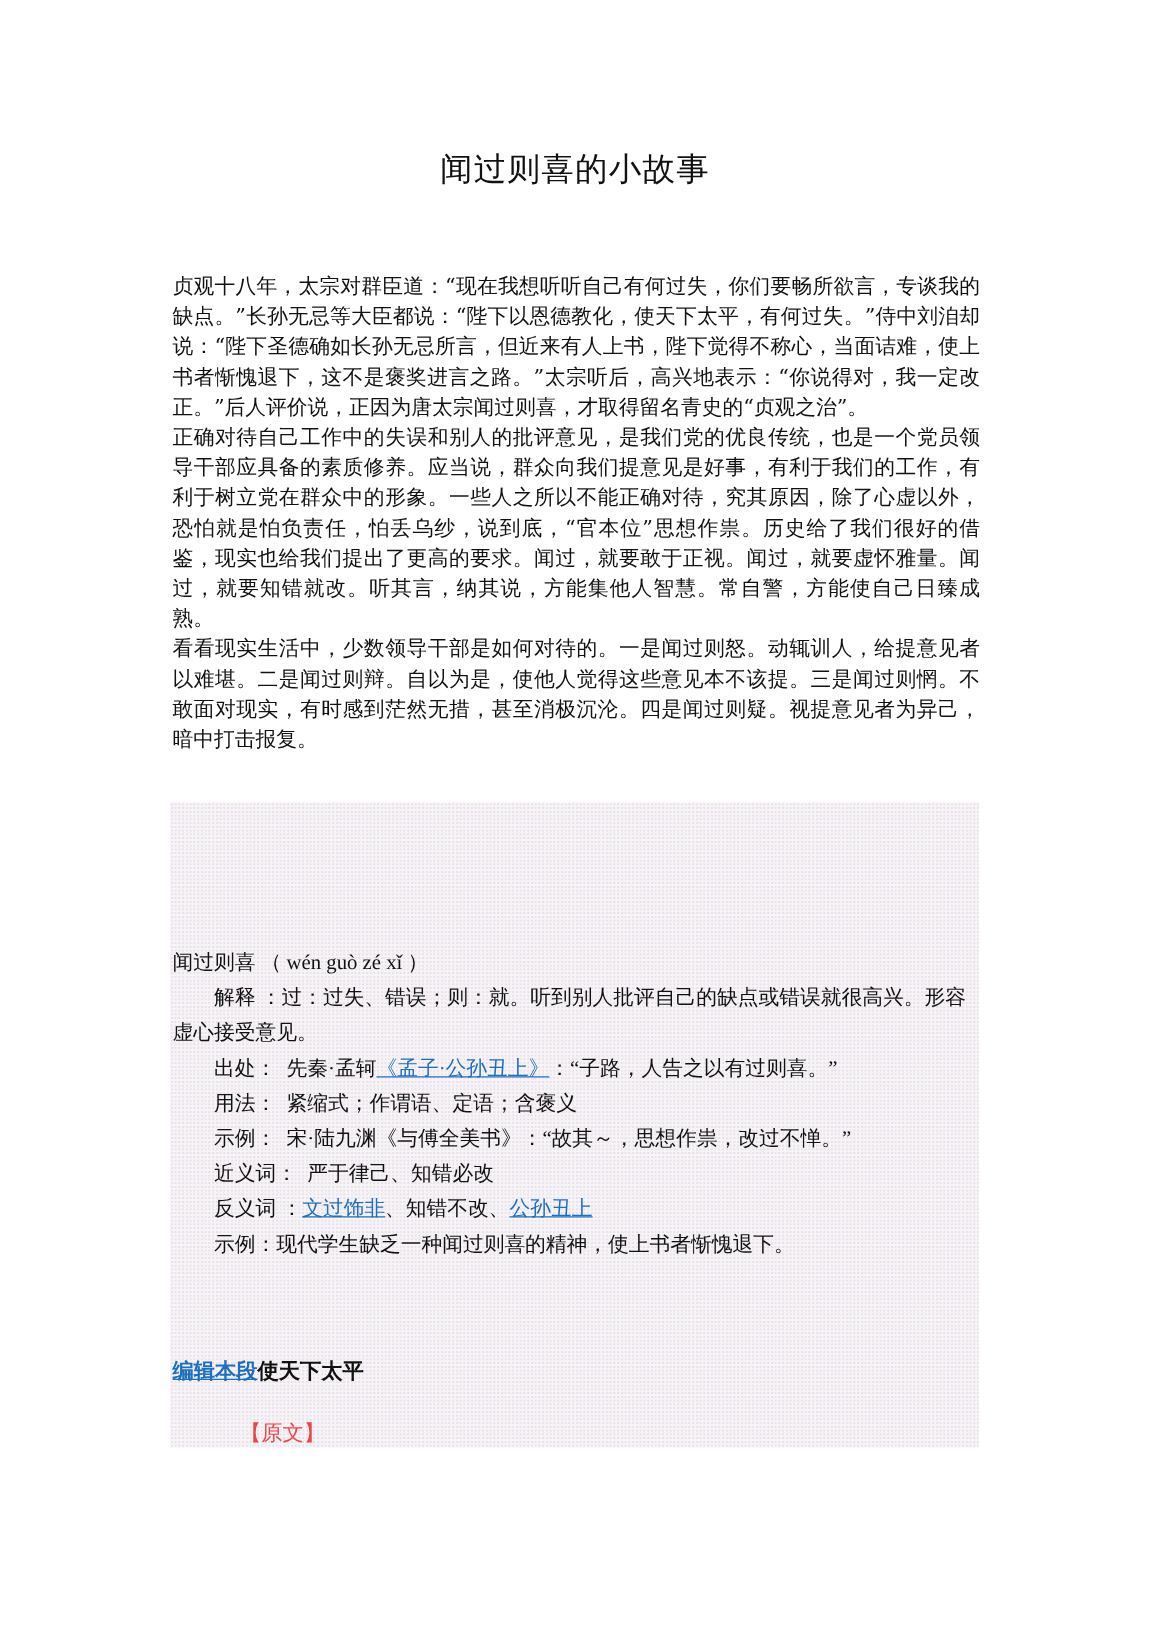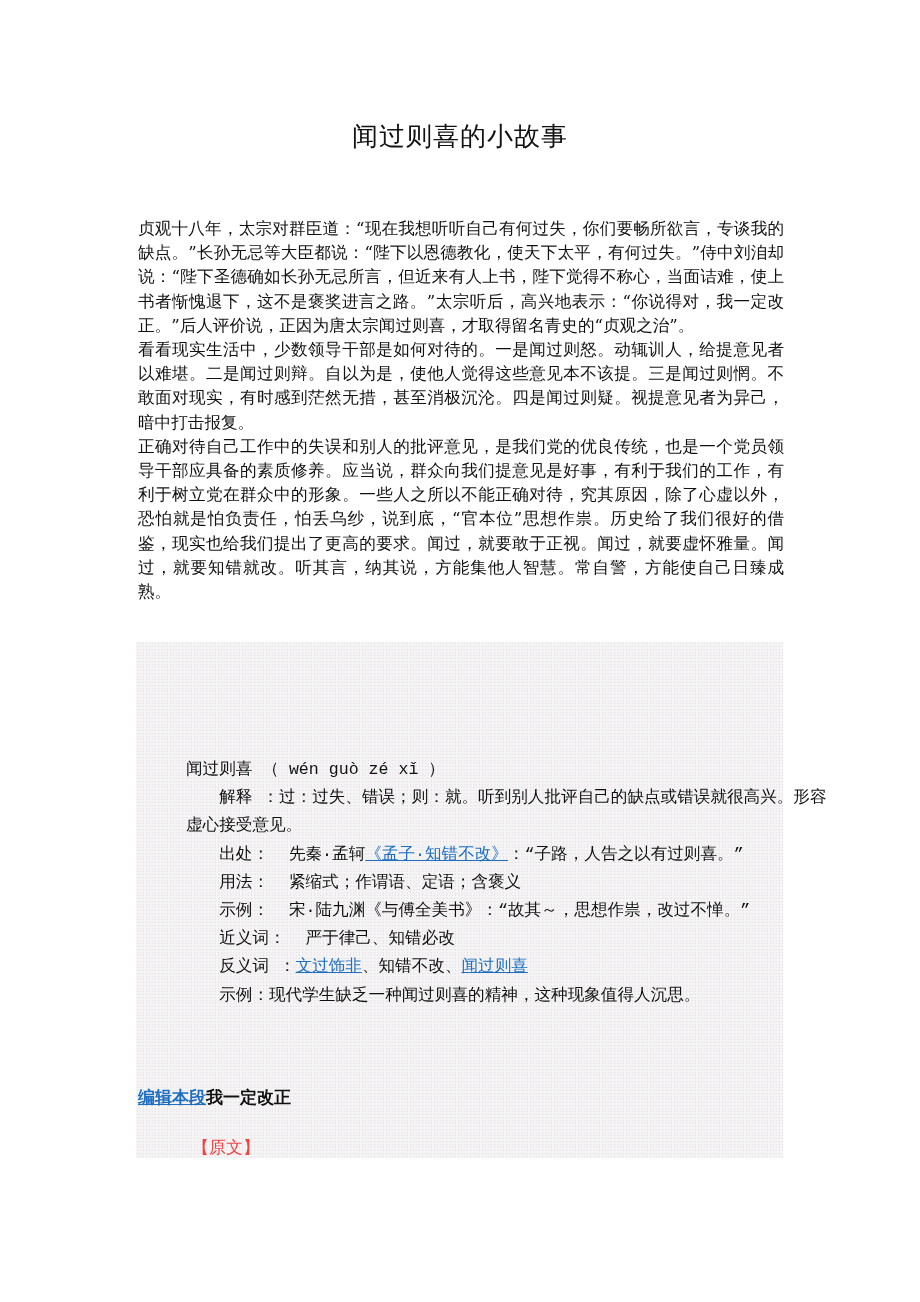--- a/index.html
+++ b/index.html
@@ -52,25 +52,24 @@
         radial-gradient(rgba(230,200,230,0.55) 0.6px, transparent 0.8px),
         radial-gradient(rgba(200,220,200,0.45) 0.6px, transparent 0.8px);
       background-size: 3px 3px, 4px 4px;
       background-position: 0 0, 1px 2px;
     }
     .idiom {
       position: absolute;
       left: 138px;
       top: 756px;
       width: 646px;
-      font-family: Liberation Mono, monospace;
+      font-family: Liberation Serif, serif;
       font-size: 16.6px;
       line-height: 28.2px;
       color: #111;
-      margin-left: 48px;
     }
     .idiom p {
       margin: 0;
     }
     .indent {
       text-indent: 2em;
     }
     a.link {
       color: #1e6fc0;
       text-decoration: underline;
@@ -98,32 +97,32 @@
       color: #ef4444;
     }
   </style>
 </head>
 <body>
 
 <div class="page-title">闻过则喜的小故事</div>
 
 <div class="article">
   <p>贞观十八年，太宗对群臣道：“现在我想听听自己有何过失，你们要畅所欲言，专谈我的缺点。”长孙无忌等大臣都说：“陛下以恩德教化，使天下太平，有何过失。”侍中刘洎却说：“陛下圣德确如长孙无忌所言，但近来有人上书，陛下觉得不称心，当面诘难，使上书者惭愧退下，这不是褒奖进言之路。”太宗听后，高兴地表示：“你说得对，我一定改正。”后人评价说，正因为唐太宗闻过则喜，才取得留名青史的“贞观之治”。</p>
+  <p>正确对待自己工作中的失误和别人的批评意见，是我们党的优良传统，也是一个党员领导干部应具备的素质修养。应当说，群众向我们提意见是好事，有利于我们的工作，有利于树立党在群众中的形象。一些人之所以不能正确对待，究其原因，除了心虚以外，恐怕就是怕负责任，怕丢乌纱，说到底，“官本位”思想作祟。历史给了我们很好的借鉴，现实也给我们提出了更高的要求。闻过，就要敢于正视。闻过，就要虚怀雅量。闻过，就要知错就改。听其言，纳其说，方能集他人智慧。常自警，方能使自己日臻成熟。</p>
   <p>看看现实生活中，少数领导干部是如何对待的。一是闻过则怒。动辄训人，给提意见者以难堪。二是闻过则辩。自以为是，使他人觉得这些意见本不该提。三是闻过则惘。不敢面对现实，有时感到茫然无措，甚至消极沉沦。四是闻过则疑。视提意见者为异己，暗中打击报复。</p>
-  <p>正确对待自己工作中的失误和别人的批评意见，是我们党的优良传统，也是一个党员领导干部应具备的素质修养。应当说，群众向我们提意见是好事，有利于我们的工作，有利于树立党在群众中的形象。一些人之所以不能正确对待，究其原因，除了心虚以外，恐怕就是怕负责任，怕丢乌纱，说到底，“官本位”思想作祟。历史给了我们很好的借鉴，现实也给我们提出了更高的要求。闻过，就要敢于正视。闻过，就要虚怀雅量。闻过，就要知错就改。听其言，纳其说，方能集他人智慧。常自警，方能使自己日臻成熟。</p>
 </div>
 
 <div class="grey-box"></div>
 
 <div class="idiom">
   <p>闻过则喜 （ wén guò zé xǐ ）</p>
   <p class="indent"><span>解释 ：</span><span>过：过失、错误；则：就。听到别人批评自己的缺点或错误就很高兴。形容虚心接受意见。</span></p>
-  <p class="indent"><span>出处：</span>&nbsp;&nbsp;<span>先秦·孟轲</span><a class="link" href="#">《孟子·知错不改》</a><span>：“子路，人告之以有过则喜。”</span></p>
+  <p class="indent"><span>出处：</span>&nbsp;&nbsp;<span>先秦·孟轲</span><a class="link" href="#">《孟子·公孙丑上》</a><span>：“子路，人告之以有过则喜。”</span></p>
   <p class="indent"><span>用法：</span>&nbsp;&nbsp;<span>紧缩式；作谓语、定语；含褒义</span></p>
   <p class="indent"><span>示例：</span>&nbsp;&nbsp;<span>宋·陆九渊《与傅全美书》：“故其～，思想作祟，改过不惮。”</span></p>
   <p class="indent"><span>近义词：</span>&nbsp;&nbsp;<span>严于律己、知错必改</span></p>
-  <p class="indent"><span>反义词 ：</span><a class="link" href="#">文过饰非</a><span>、知错不改、</span><a class="link" href="#">闻过则喜</a></p>
-  <p class="indent">示例：现代学生缺乏一种闻过则喜的精神，这种现象值得人沉思。</p>
+  <p class="indent"><span>反义词 ：</span><a class="link" href="#">文过饰非</a><span>、知错不改、</span><a class="link" href="#">公孙丑上</a></p>
+  <p class="indent">示例：现代学生缺乏一种闻过则喜的精神，使上书者惭愧退下。</p>
 </div>
 
-<div class="section-heading"><a class="link" href="#">编辑本段</a><span>我一定改正</span></div>
+<div class="section-heading"><a class="link" href="#">编辑本段</a><span>使天下太平</span></div>
 
 <div class="yuanwen">【原文】</div>
 
 </body></html>

